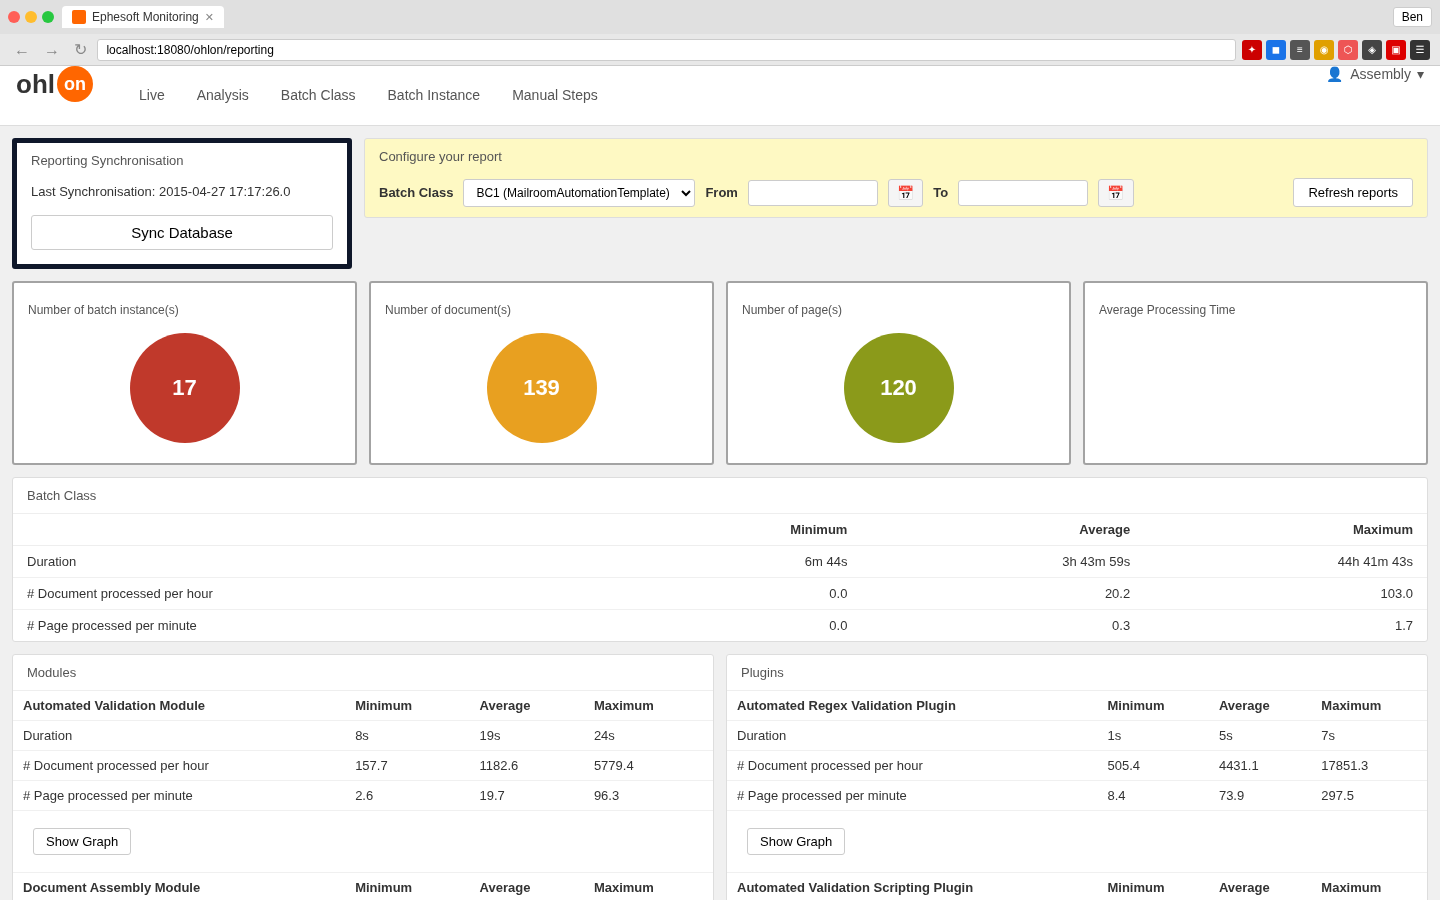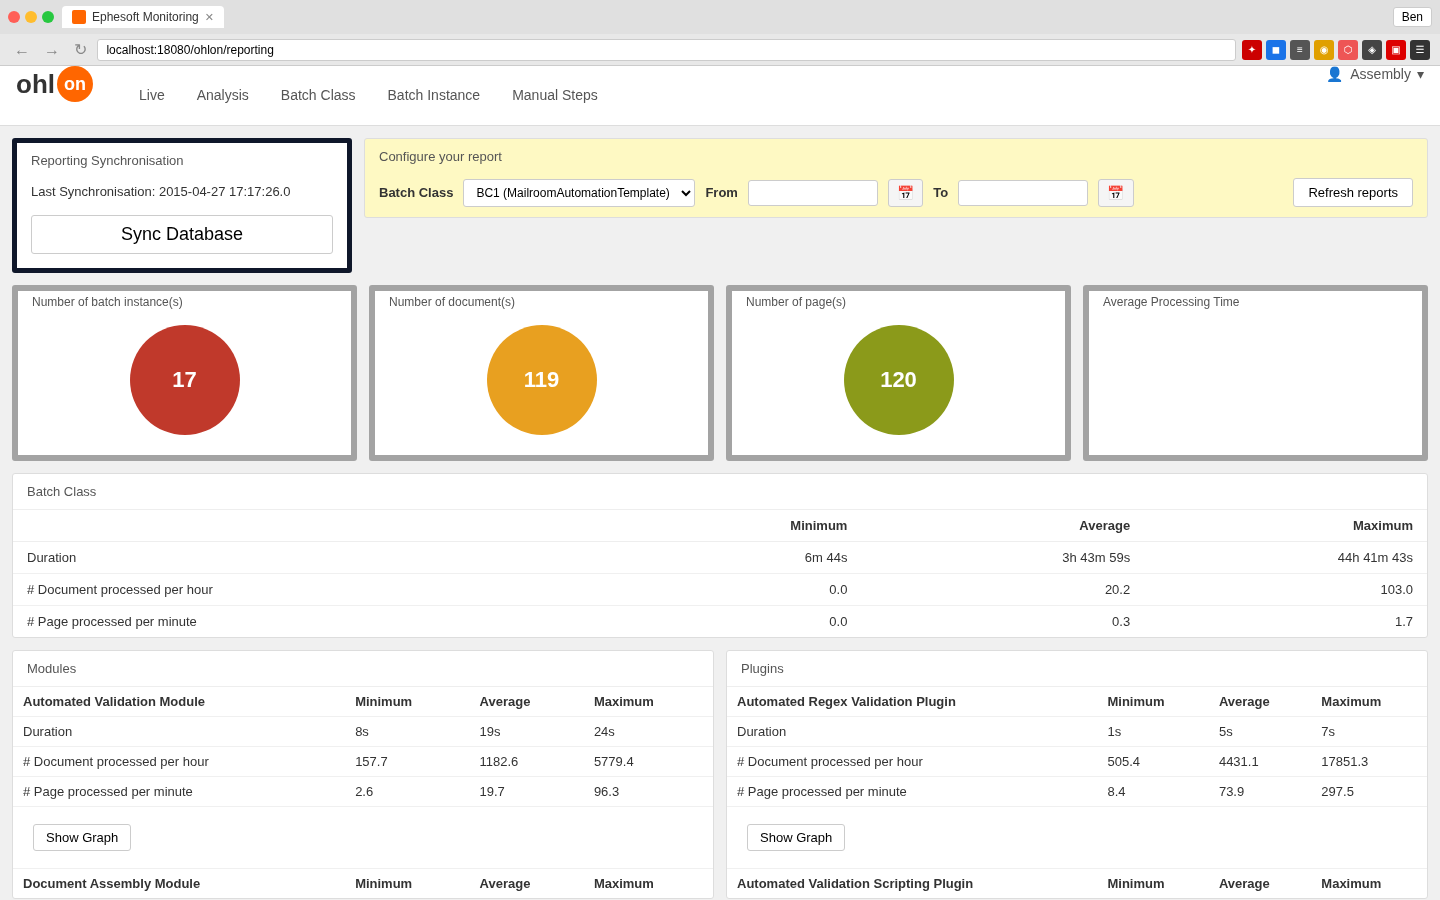--- a/index.html
+++ b/index.html
@@ -38,35 +38,35 @@
 
     
     .row { display: flex; gap: 12px; }
     .col-left { width: 340px; flex-shrink: 0; }
     .col-right { flex: 1; }
 
     
     .sync-card { background: white; border: 5px solid #0f172a; border-radius: 3px; padding: 0; }
     .sync-title { font-size: 13px; color: #555; padding: 10px 14px; }
     .sync-info { padding: 6px 14px 10px; font-size: 13px; color: #333; }
-    .sync-btn { margin: 6px 14px 14px; display: block; width: calc(100% - 28px); padding: 8px; background: white; border: 1px solid #ccc; border-radius: 3px; font-size: 18px; cursor: pointer; text-align: center; }
+    .sync-btn { margin: 6px 14px 14px; display: block; width: calc(100% - 28px); padding: 8px; background: white; border: 1px solid #ccc; border-radius: 3px; font-size: 15px; cursor: pointer; text-align: center; }
 
     
     .configure-card { background: #fef9c3; border: 1px solid #ddd; border-radius: 3px; padding: 10px 14px; }
     .configure-title { font-size: 13px; color: #555; margin-bottom: 14px; }
     .configure-row { display: flex; align-items: center; gap: 10px; flex-wrap: wrap; }
     .config-label { font-size: 13px; font-weight: 600; color: #333; white-space: nowrap; }
     .batch-select { border: 1px solid #ccc; border-radius: 3px; padding: 5px 8px; font-size: 12px; background: white; min-width: 220px; }
     .date-input { border: 1px solid #ccc; border-radius: 3px; padding: 5px 8px; font-size: 12px; width: 130px; }
     .cal-btn { border: 1px solid #ccc; border-radius: 3px; padding: 5px 8px; background: #f5f5f5; cursor: pointer; font-size: 14px; }
     .refresh-btn { border: 1px solid #ccc; border-radius: 3px; padding: 6px 14px; background: white; font-size: 13px; cursor: pointer; white-space: nowrap; margin-left: auto; }
 
     
     .stats-row { display: flex; gap: 12px; margin-bottom: 12px; }
-    .stat-card { flex: 1; background: white; border: 6px solid #a3a3a3; border-radius: 3px; padding: 4px 14px 20px; display: flex; flex-direction: column; align-items: center; }
+    .stat-card { flex: 1; background: white; border: 2px solid #a3a3a3; border-radius: 3px; padding: 20px 14px 20px; display: flex; flex-direction: column; align-items: center; }
     .stat-title { font-size: 12px; color: #555; margin-bottom: 16px; align-self: flex-start; }
     .stat-circle { border-radius: 50%; display: flex; align-items: center; justify-content: center; color: white; font-size: 22px; font-weight: bold; width: 110px; height: 110px; }
     .circle-red { background: #c0392b; }
     .circle-orange { background: #e8a020; }
     .circle-olive { background: #8b9a1a; }
     .circle-teal { background: #7ab5c0; }
 
     
     .batch-class-card { background: white; border: 1px solid #ddd; border-radius: 3px; margin-bottom: 12px; }
     .batch-class-title { font-size: 13px; color: #555; padding: 10px 14px; border-bottom: 1px solid #eee; }
@@ -173,21 +173,21 @@
   <div class="stats-row">
     <div class="stat-card">
       <div class="stat-title">Number of batch instance(s)</div>
       <div class="stat-circle circle-red">
         <span>17</span>
       </div>
     </div>
     <div class="stat-card">
       <div class="stat-title">Number of document(s)</div>
       <div class="stat-circle circle-orange">
-        <span>119</span>
+        <span>139</span>
       </div>
     </div>
     <div class="stat-card">
       <div class="stat-title">Number of page(s)</div>
       <div class="stat-circle circle-olive">
         <span>120</span>
       </div>
     </div>
     <div class="stat-card">
       <div class="stat-title">Average Processing Time</div>

